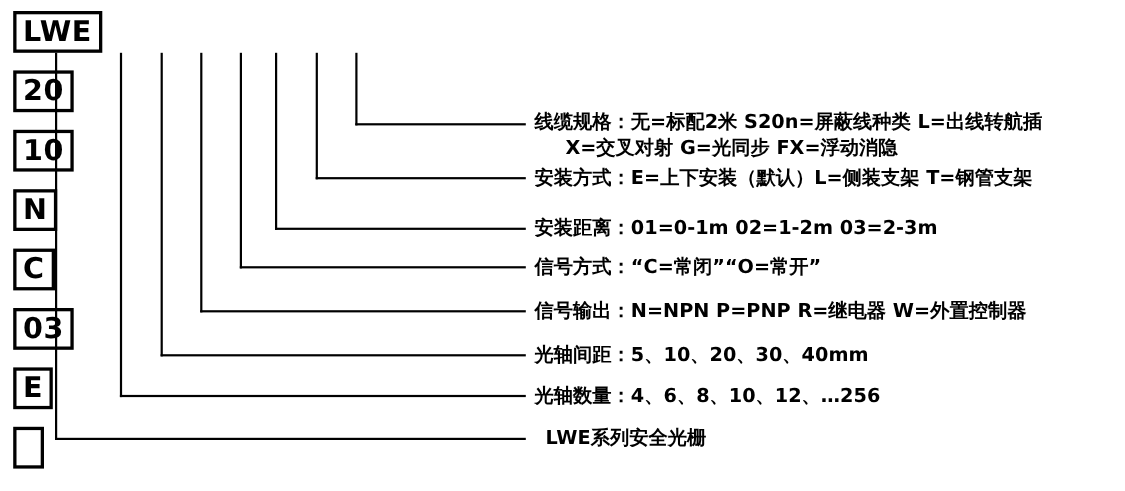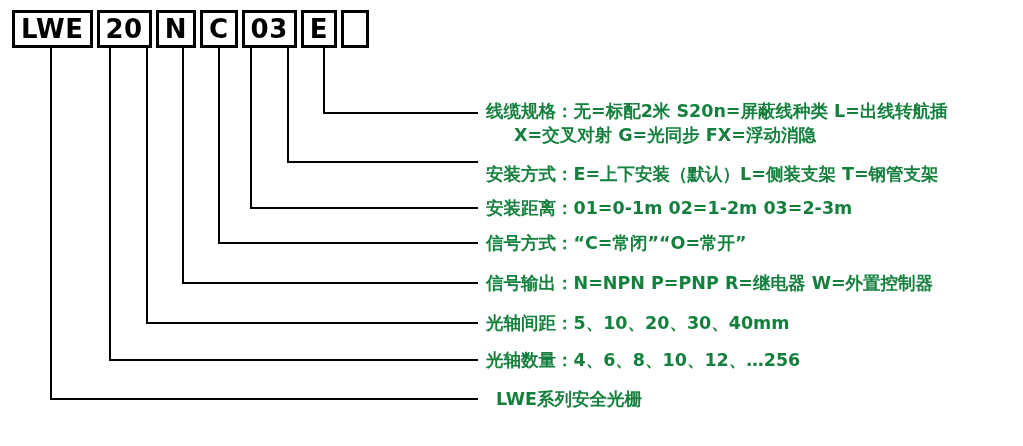--- a/index.html
+++ b/index.html
@@ -18,21 +18,22 @@
     overflow: hidden;
   }
 
   
   .code-row {
     position: absolute;
     top: 10px;
     left: 12px;
     display: flex;
     align-items: flex-start;
-    gap: 4px;
+    gap: 16px;
+    flex-direction: column;
   }
   .code-box {
     border: 3px solid #000000;
     background: #ffffff;
     height: 38px;
     min-width: 30px;
     padding: 0 6px;
     display: flex;
     align-items: center;
     justify-content: center;
@@ -57,38 +58,39 @@
     position: absolute;
     height: 2px;
     background: #000000;
   }
 
   
   .desc {
     position: absolute;
     font-size: 17.5px;
     font-weight: bold;
-    color: #15803d;
+    color: #000000;
     white-space: nowrap;
     line-height: 1.35;
     letter-spacing: 0px;
   }
   .desc .line2 {
     display: block;
     margin-left: 28px;
   }
 </style>
 </head>
 <body>
 
 <div id="stage">
 
   <div class="code-row">
     <div class="code-box">LWE</div>
     <div class="code-box">20</div>
+    <div class="code-box">10</div>
     <div class="code-box">N</div>
     <div class="code-box">C</div>
     <div class="code-box">03</div>
     <div class="code-box">E</div>
     <div class="code-box empty"></div>
   </div>
 
   <div class="vline" style="left:323px; top:48px; height:66px;"></div>
   <div class="hline" style="left:323px; top:112px; width:155px;"></div>
 
@@ -111,21 +113,21 @@
   <div class="hline" style="left:109px; top:359px; width:369px;"></div>
 
   <div class="vline" style="left:50px; top:48px; height:352px;"></div>
   <div class="hline" style="left:50px; top:398px; width:428px;"></div>
 
   <div class="desc" style="left:486px; top:100px;">
     <span>线缆规格：无=标配2米 S20n=屏蔽线种类 L=出线转航插</span>
     <span class="line2">X=交叉对射 G=光同步 FX=浮动消隐</span>
   </div>
 
-  <div class="desc" style="left:486px; top:163px;">
+  <div class="desc" style="left:486px; top:151px;">
     <span>安装方式：E=上下安装（默认）L=侧装支架 T=钢管支架</span>
   </div>
 
   <div class="desc" style="left:486px; top:197px;">
     <span>安装距离：01=0-1m 02=1-2m 03=2-3m</span>
   </div>
 
   <div class="desc" style="left:486px; top:272px;">
     <span>信号输出：N=NPN P=PNP R=继电器 W=外置控制器</span>
   </div>

